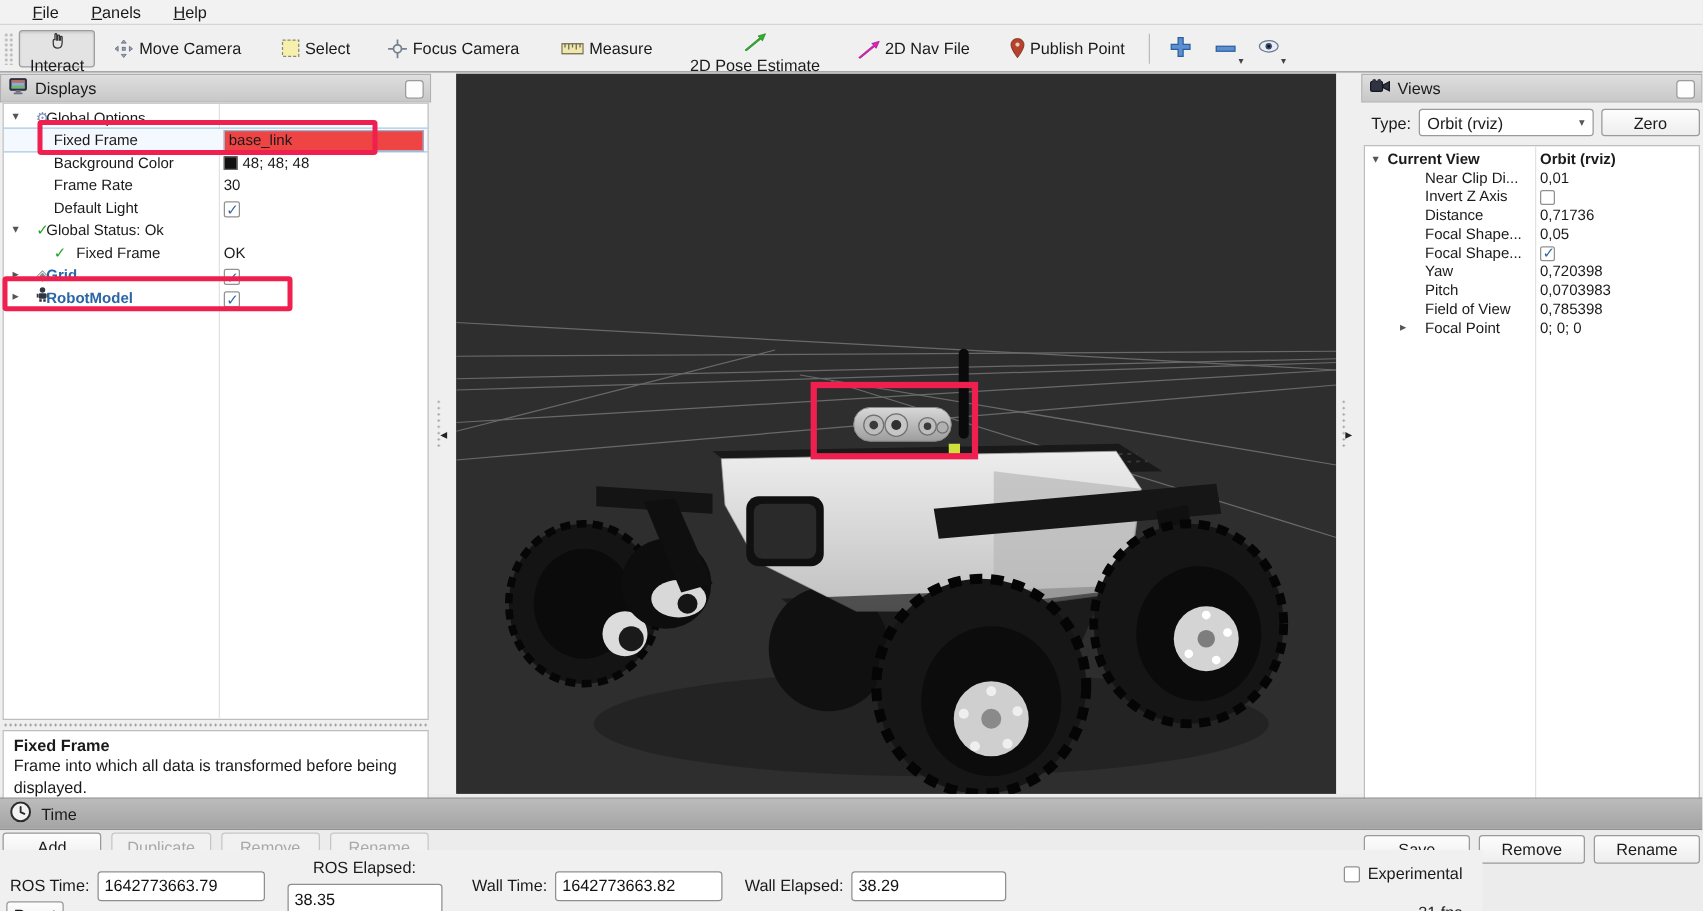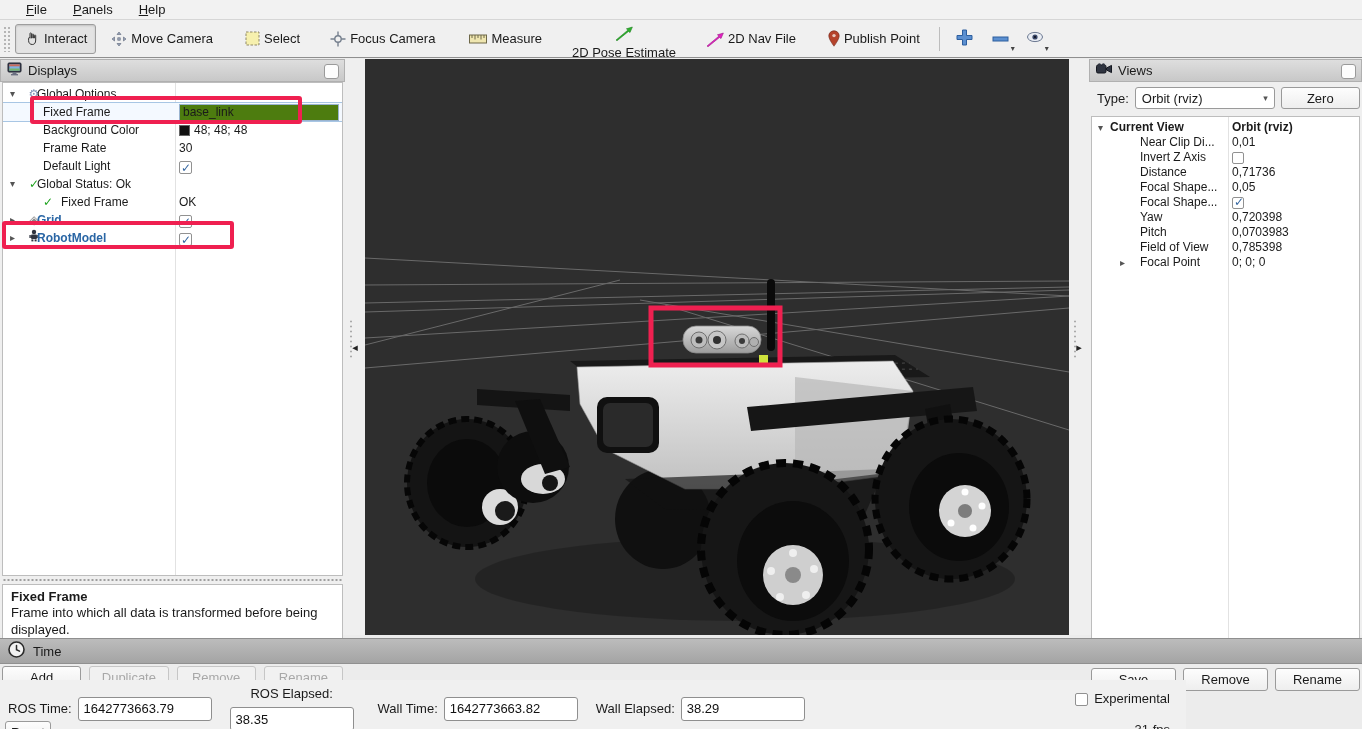--- a/index.html
+++ b/index.html
@@ -9,21 +9,21 @@
 
   
   .menubar { position:absolute; left:0; top:0; width:1362px; height:20px; background:#f2f2f2; border-bottom:1px solid #d6d6d6; display:flex; align-items:center; padding-left:26px; gap:26px; }
   .menu-item { display:inline-block; cursor:default; }
   .menu-item::first-letter { text-decoration:underline; }
 
   
   .toolbar { position:absolute; left:0; top:20px; width:1362px; height:38px; background:#f0f0f0; border-bottom:1px solid #8f8f8f; display:flex; align-items:center; }
   .tb-grip { width:8px; height:26px; margin-left:3px; background-image:radial-gradient(#b5b5b5 1px, transparent 1.2px); background-size:4px 4px; }
   .tool { display:flex; align-items:center; gap:4px; height:30px; padding:0 8px; border:1px solid transparent; border-radius:3px; white-space:nowrap; }
-  .tool.active { background:#e3e3e3; border-color:#9d9d9d; box-shadow:inset 0 1px 2px rgba(0,0,0,.15); }
+  .tool.active { background:#e3e3e3; border-color:#9d9d9d; box-shadow:inset 0 1px 2px rgba(0,0,0,.15);flex-direction:column; }
   .tool svg { display:block; }
   .tb-sep { width:1px; height:24px; background:#bdbdbd; margin:0 10px; }
   .tb-iconbtn { position:relative; width:30px; height:30px; display:flex; align-items:center; justify-content:center; }
   .dd-arrow { position:absolute; right:1px; bottom:1px; font-size:8px; color:#444; line-height:8px; }
 
   
   .panel-header { position:absolute; left:0; top:0; right:0; height:23px; background:linear-gradient(#dedede,#c8c8c8); border:1px solid #b0b0b0; display:flex; align-items:center; gap:6px; padding:0 6px; }
   .float-btn { position:absolute; right:5px; top:4px; width:15px; height:15px; background:#fdfdfd; border:1px solid #9a9a9a; border-radius:3px; }
   .whitebox { background:#ffffff; border:1px solid #bdbdbd; }
 
@@ -37,21 +37,21 @@
   .trow .tlabel.deep { left:58px; }
   .trow .tvalue { position:absolute; left:176px; top:0; display:flex; align-items:center; gap:4px; height:18px; }
   .expander { position:absolute; left:7px; top:0; color:#555; font-size:10px; }
   .tree-ico { position:absolute; left:24px; top:0; width:14px; text-align:center; }
   .gear { color:#7a8fb5; font-size:12px; }
   .grid-ico { color:#8a8a8a; font-size:12px; }
   .gcheck { color:#1fa31f; font-weight:bold; font-size:12px; }
   .gcheck.inrow { position:absolute; left:40px; }
   .blue-label { color:#2a66a5; font-weight:bold; }
   .row-selected { background:#f4f9ff; outline:1px solid #a8c6e4; }
-  .edit-cell { background:#4d7c0f; border:1px solid #9ab4d0; padding:0 3px; height:17px; line-height:15px; }
+  .edit-cell { background:#ef4444; border:1px solid #9ab4d0; padding:0 3px; height:17px; line-height:15px; }
   .swatch { width:11px; height:11px; background:#111; border:1px solid #666; display:inline-block; }
   .checkbox { width:13px; height:13px; background:#fff; border:1px solid #919191; border-radius:2px; position:relative; display:inline-block; margin-top:2px; }
   .checkbox.checked::after { content:"✓"; position:absolute; left:1px; top:-3px; color:#3566a0; font-size:12px; font-weight:bold; }
 
   .tree-splitter { position:absolute; left:2px; top:517px; width:341px; height:8px; background-image:radial-gradient(#9f9f9f 0.8px, transparent 1px); background-size:4px 4px; background-repeat:repeat-x; background-position:center; }
   .help-box { position:absolute; left:2px; top:525px; width:341px; height:77px; background:#fff; border:1px solid #bdbdbd; padding:4px 8px; font-size:13px; line-height:1.25; }
   .help-box b { display:block; }
   .disp-buttons { position:absolute; left:2px; top:607px; width:341px; display:flex; gap:8px; }
   .btn { flex:1; height:23px; background:linear-gradient(#fdfdfd,#eeeeee); border:1px solid #9a9a9a; border-radius:3px; font-size:13px; text-align:center; line-height:21px; color:#1a1a1a; }
   .btn.disabled { color:#a8a8a8; border-color:#c6c6c6; background:#f1f1f1; }

